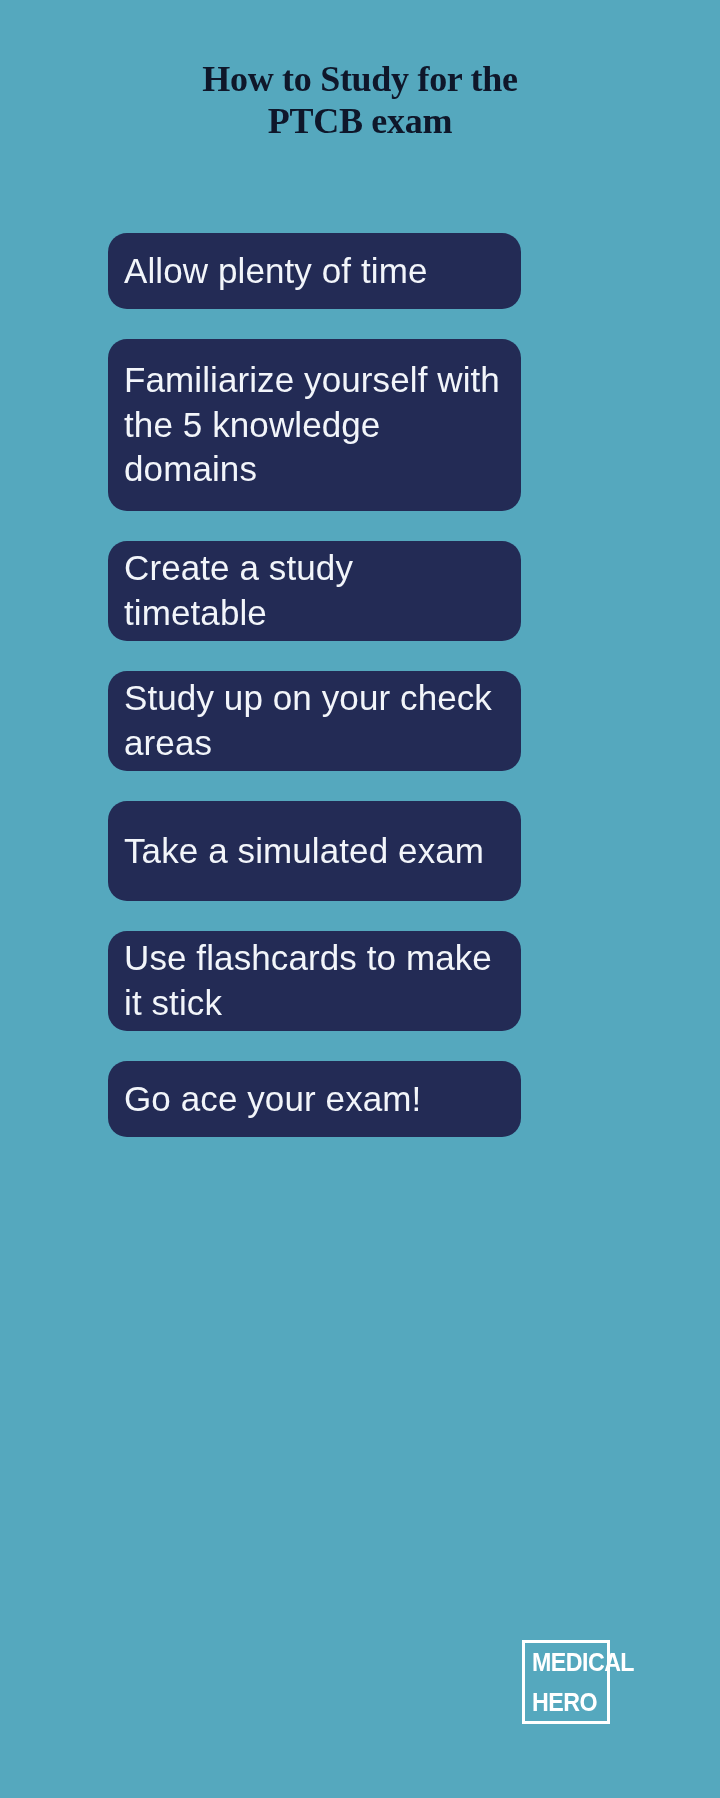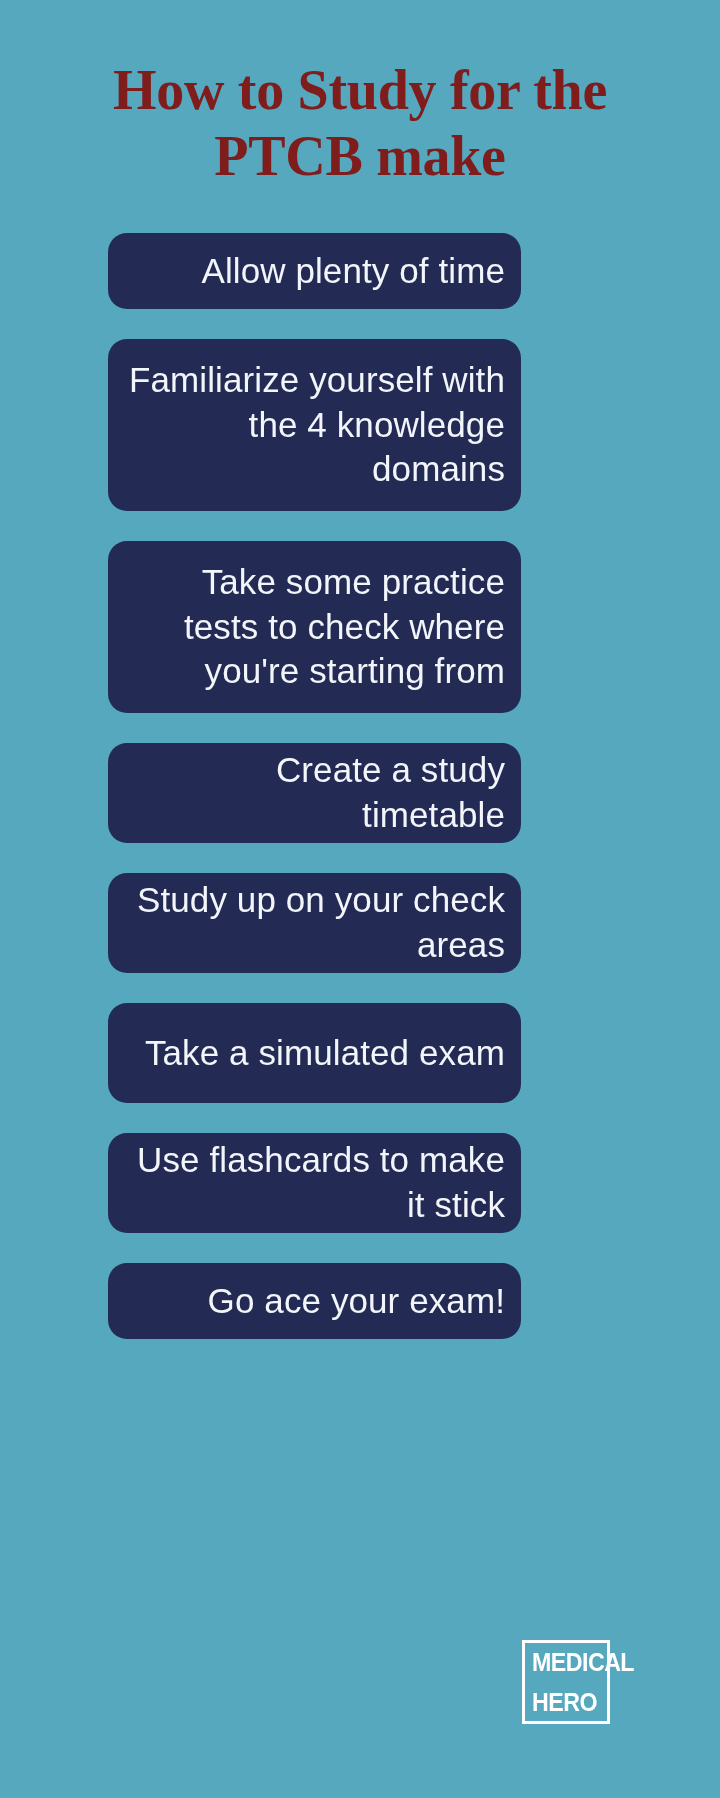--- a/index.html
+++ b/index.html
@@ -22,40 +22,40 @@
     box-sizing: border-box;
   }
   .title {
     position: absolute;
     top: 58px;
     left: 40px;
     width: 640px;
     text-align: center;
     font-family: "Liberation Serif", "DejaVu Serif", serif;
     font-weight: bold;
-    font-size: 56px;
+    font-size: 36px;
     line-height: 1.17;
-    color: #7f1d1d;
+    color: #0f172a;
     letter-spacing: -0.3px;
   }
   .cards {
     position: absolute;
     top: 233px;
     left: 108px;
     width: 413px;
   }
   .card {
     width: 413px;
     background: #232b55;
     border-radius: 19px;
     box-sizing: border-box;
     display: flex;
     align-items: center;
     justify-content: center;
-    text-align: right;
+    text-align: left;
     color: #f2f5fa;
     font-family: "Liberation Sans", sans-serif;
     font-size: 35px;
     line-height: 1.28;
     font-weight: 400;
     letter-spacing: 0.1px;
     padding: 0 16px;
     margin-bottom: 30px;
   }
   .card-text {
@@ -93,36 +93,33 @@
     transform-origin: left center;
   }
 </style>
 </head>
 <body>
 
 <div class="infographic">
 
   <div class="title">
     <div>How to Study for the</div>
-    <div>PTCB make</div>
+    <div>PTCB exam</div>
   </div>
 
   <div class="cards">
 
     <div class="card lines-1">
       <span class="card-text">Allow plenty of time</span>
     </div>
 
     <div class="card lines-3">
-      <span class="card-text">Familiarize yourself with the 4 knowledge domains</span>
+      <span class="card-text">Familiarize yourself with the 5 knowledge domains</span>
     </div>
 
-    <div class="card lines-3">
-      <span class="card-text">Take some practice tests to check where you're starting from</span>
-    </div>
 
     <div class="card lines-2">
       <span class="card-text">Create a study timetable</span>
     </div>
 
     <div class="card lines-2">
       <span class="card-text">Study up on your check areas</span>
     </div>
 
     <div class="card lines-2">

